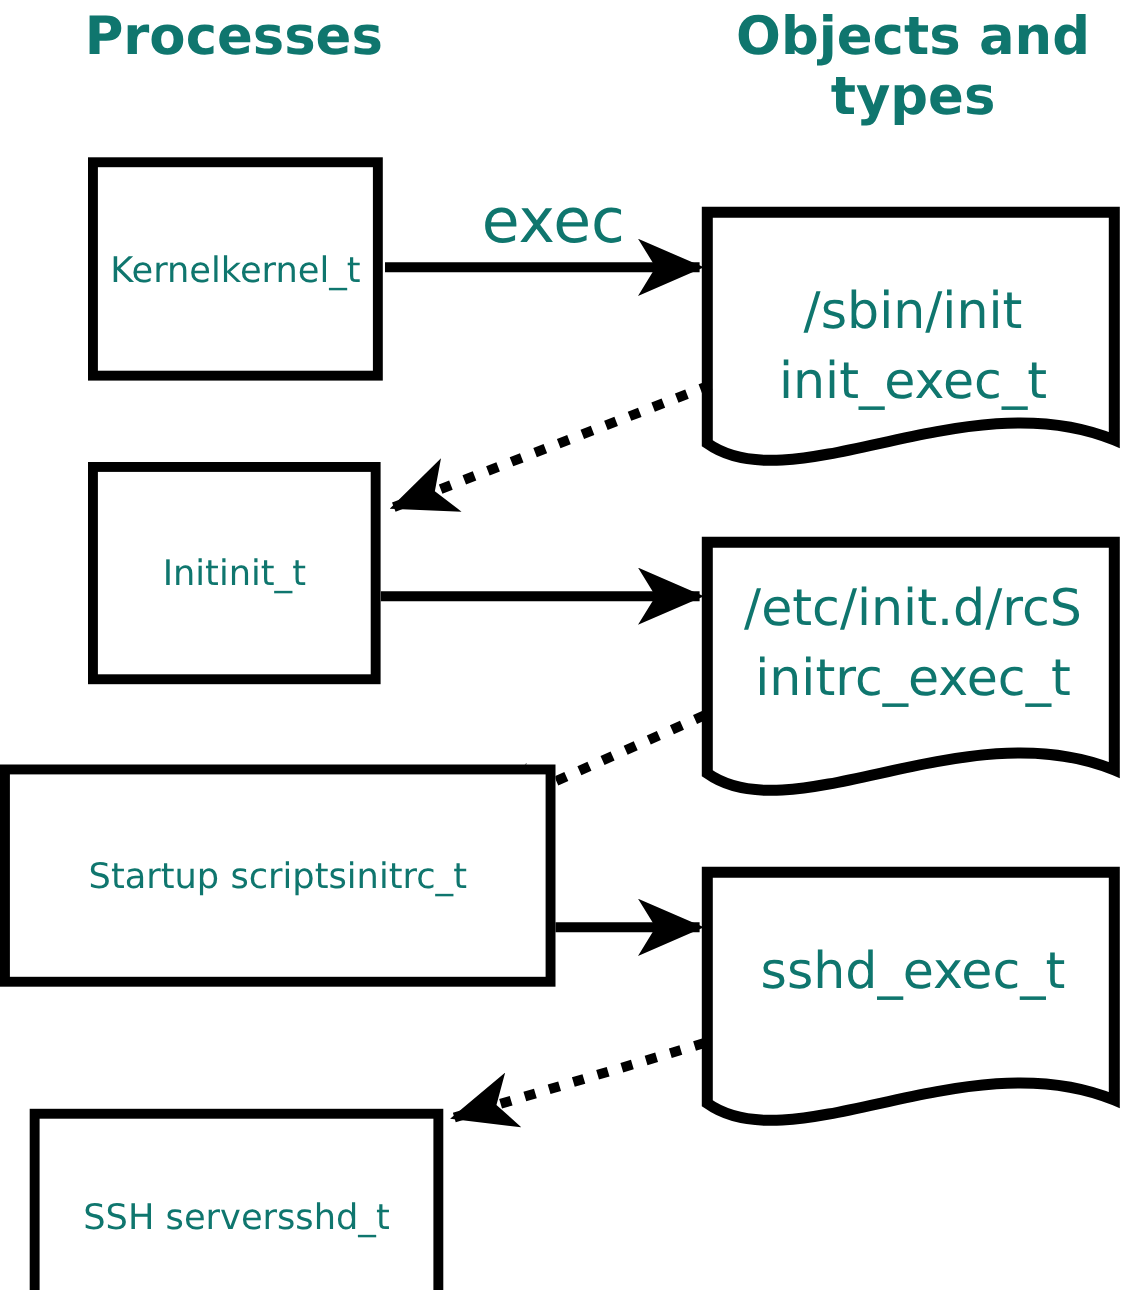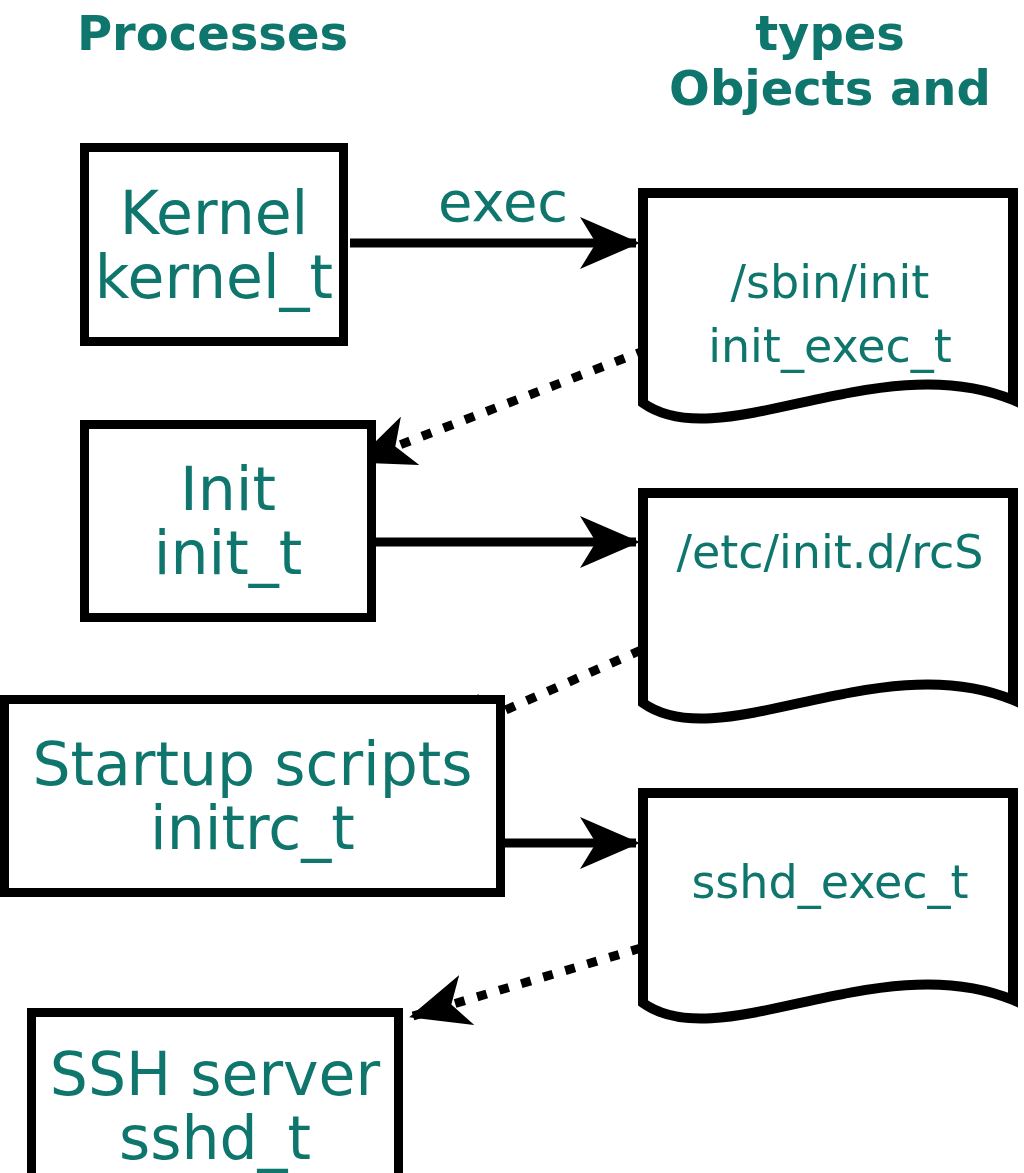--- a/index.html
+++ b/index.html
@@ -35,30 +35,30 @@
   .header-left  { left: 25px;  top: 6px;  width: 375px; }
   .header-right { left: 645px; top: 6px;  width: 370px; }
 
   .pbox {
     position: absolute;
     z-index: 1;
     box-sizing: border-box;
     border: 9px solid #000000;
     background: #ffffff;
     display: flex;
-    flex-direction: column;
+    flex-direction: row;
     align-items: center;
     justify-content: center;
     text-align: center;
-    font-size: 60px;
+    font-size: 32px;
     line-height: 64px;
   }
   .pbox span { display: block; white-space: nowrap; }
   .pbox-kernel  { left: 80px; top: 143px; width: 268px; height: 203px; }
-  .pbox-init    { left: 80px; top: 420px; width: 296px; height: 202px; }
+  .pbox-init    { left: 80px; top: 420px; width: 266px; height: 202px; }
   .pbox-initrc  { left: 0px;  top: 695px; width: 505px; height: 202px; }
   .pbox-sshd    { left: 27px; top: 972px; width: 376px; height: 196px; margin-top: 36px; }
 
   .doc-text {
     position: absolute;
     z-index: 1;
     left: 655px;
     width: 350px;
     text-align: center;
     font-size: 46px;
@@ -104,22 +104,22 @@
 
     <line x1="646" y1="350" x2="358" y2="461" stroke="#000000" stroke-width="9" stroke-dasharray="10 13" marker-end="url(#arrowhead)"></line>
     <line x1="641" y1="650" x2="438" y2="740" stroke="#000000" stroke-width="9" stroke-dasharray="10 13" marker-end="url(#arrowhead)"></line>
     <line x1="641" y1="948" x2="413" y2="1016" stroke="#000000" stroke-width="9" stroke-dasharray="10 13" marker-end="url(#arrowhead)"></line>
   </svg>
 
   <div class="col-header header-left">
     <span>Processes</span>
   </div>
   <div class="col-header header-right">
+    <span>Objects and</span>
     <span>types</span>
-    <span>Objects and</span>
   </div>
 
   <div class="pbox pbox-kernel">
     <span>Kernel</span>
     <span>kernel_t</span>
   </div>
   <div class="pbox pbox-init">
     <span>Init</span>
     <span>init_t</span>
   </div>
@@ -131,20 +131,21 @@
     <span>SSH server</span>
     <span>sshd_t</span>
   </div>
 
   <div class="doc-text doc-text-1">
     <span>/sbin/init</span>
     <span>init_exec_t</span>
   </div>
   <div class="doc-text doc-text-2">
     <span>/etc/init.d/rcS</span>
+    <span>initrc_exec_t</span>
   </div>
   <div class="doc-text doc-text-3">
     <span>sshd_exec_t</span>
   </div>
 
   <div class="exec-label">exec</div>
 
 </div>
 
 </body></html>

